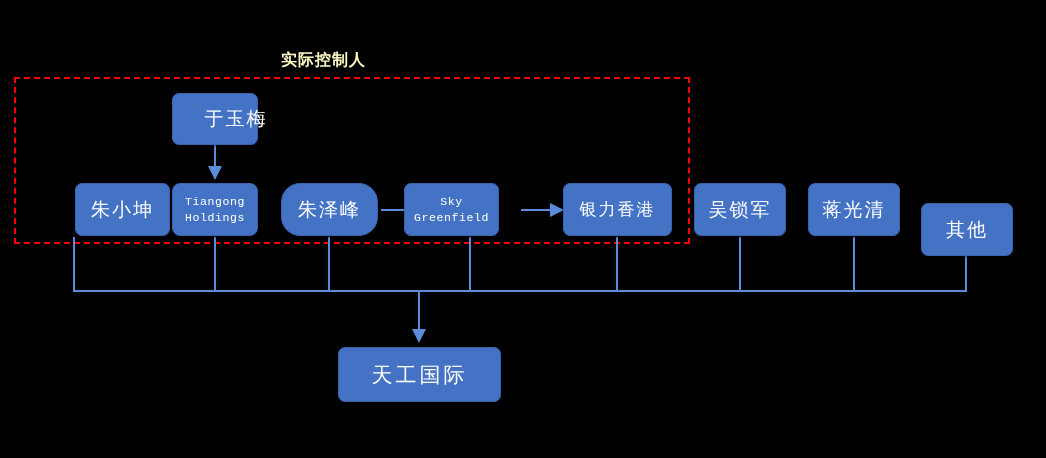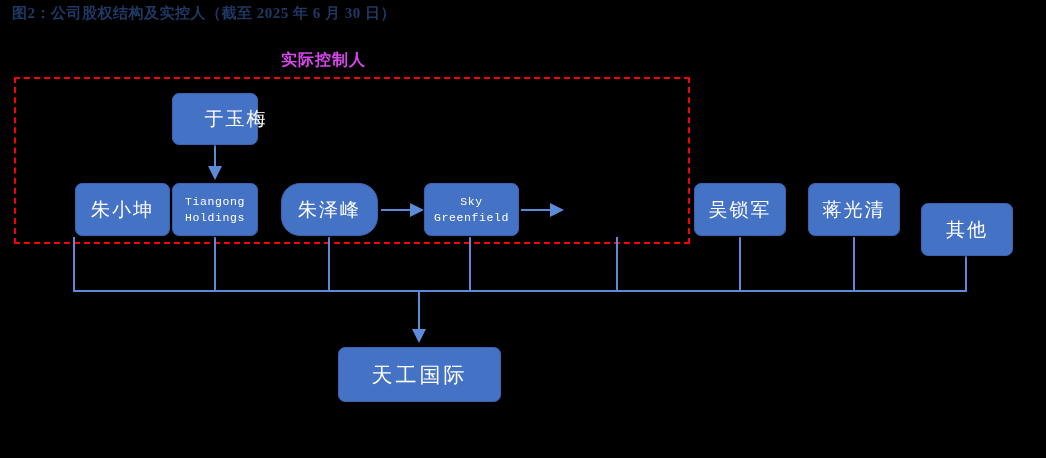--- a/index.html
+++ b/index.html
@@ -27,21 +27,21 @@
     white-space: nowrap;
   }
   #controller-label {
     position: absolute;
     left: 281px;
     top: 50px;
     font-family: "Liberation Serif", serif;
     font-weight: bold;
     font-size: 16px;
     letter-spacing: 1px;
-    color: #d946ef;
+    color: #fef9c3;
     white-space: nowrap;
   }
   #controller-group-outline {
     position: absolute;
     left: 14px;
     top: 77px;
     width: 676px;
     height: 167px;
     border: 2px dashed #FF0000;
     box-sizing: border-box;
@@ -93,21 +93,20 @@
     width: 1046px;
     height: 458px;
     pointer-events: none;
   }
 </style>
 </head>
 <body>
 
 <div id="root">
 
-  <div id="chart-title">图2：公司股权结构及实控人（截至 2025 年 6 月 30 日）</div>
 
   <div id="controller-label">实际控制人</div>
 
   <div id="controller-group-outline"></div>
 
   <svg id="connectors" viewBox="0 0 1046 458">
     <defs>
       <marker id="arrowhead" markerWidth="7" markerHeight="7" refX="6" refY="3.5" orient="auto" markerUnits="strokeWidth">
         <polygon points="0 0, 7 3.5, 0 7" fill="#5B8BD9"></polygon>
       </marker>
@@ -136,34 +135,37 @@
   </svg>
 
   <div class="node-box" style="left:172px; top:93px; width:86px; height:52px;padding-left:42px;">
     <span class="node-label-cn">于玉梅</span>
   </div>
 
   <div class="node-box" style="left:27px; top:183px; width:95px; height:53px;margin-left:48px;">
     <span class="node-label-cn">朱小坤</span>
   </div>
 
-  <div class="node-box" style="left:172px; top:183px; width:86px; height:53px;">
+  <div class="node-box" style="left:172px; top:183px; width:86px; height:53px;border-radius:8px;">
     <span class="node-label-en">Tiangong
 Holdings</span>
   </div>
 
   <div class="node-box" style="left:281px; top:183px; width:97px; height:53px;border-radius:19px;">
     <span class="node-label-cn">朱泽峰</span>
   </div>
 
-  <div class="node-box" style="left:424px; top:183px; width:95px; height:53px;">
+  <div class="node-box" style="left:404px; top:183px; width:95px; height:53px;">
     <span class="node-label-en">Sky
 Greenfield</span>
   </div>
 
+  <div class="node-box" style="left:563px; top:183px; width:109px; height:53px;">
+    <span class="node-label-cn small">银力香港</span>
+  </div>
 
   <div class="node-box" style="left:808px; top:183px; width:92px; height:53px;">
     <span class="node-label-cn">蒋光清</span>
   </div>
 
   <div class="node-box" style="left:694px; top:183px; width:92px; height:53px;">
     <span class="node-label-cn">吴锁军</span>
   </div>
 
   <div class="node-box" style="left:921px; top:183px; width:92px; height:53px;margin-top:20px;">

